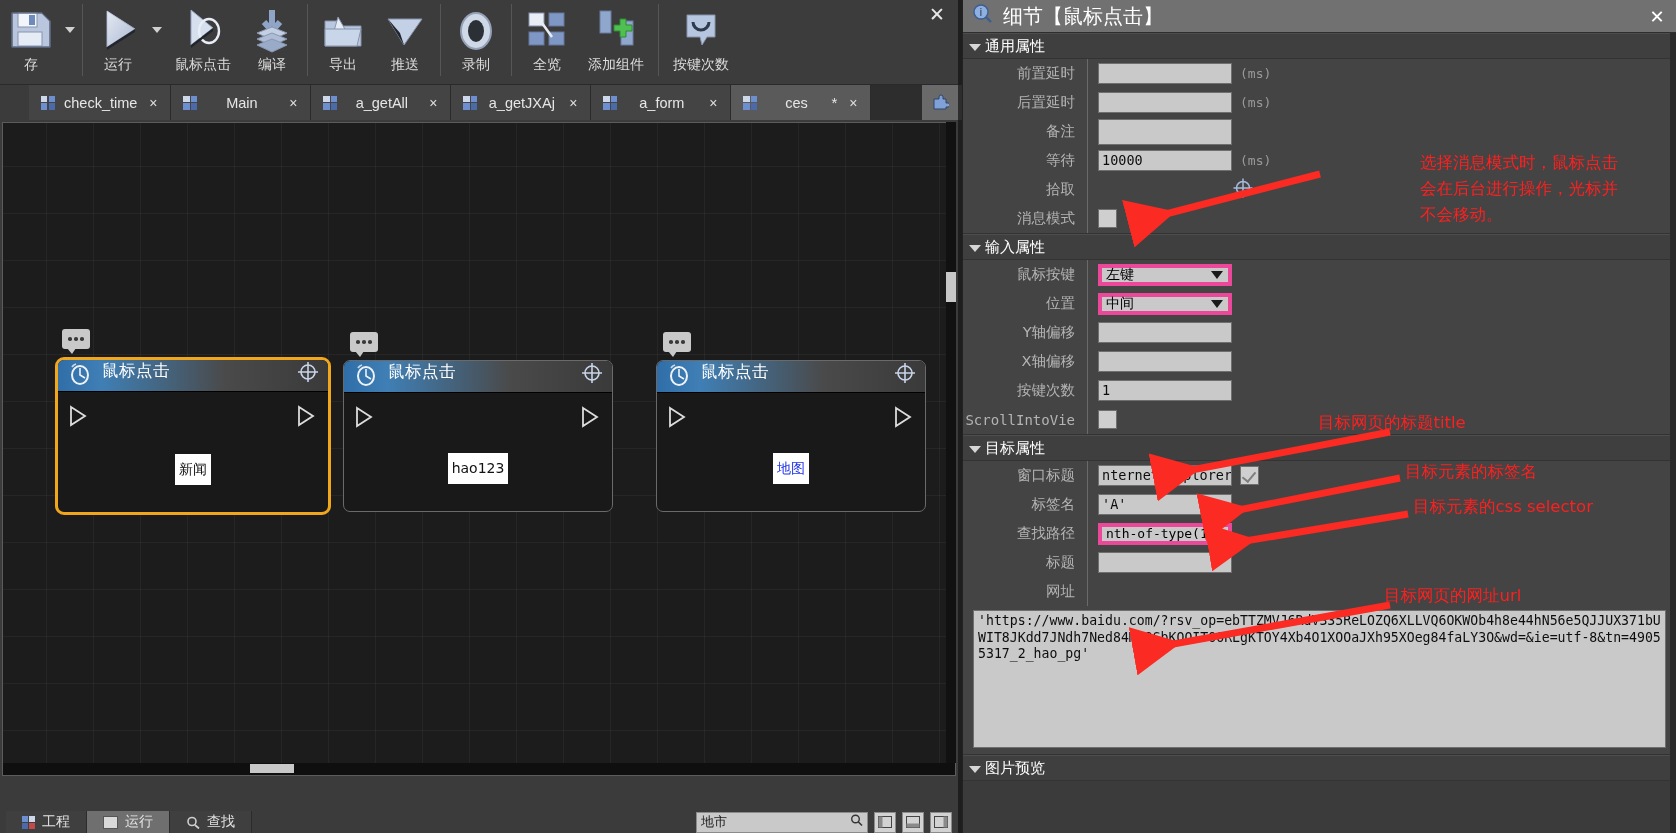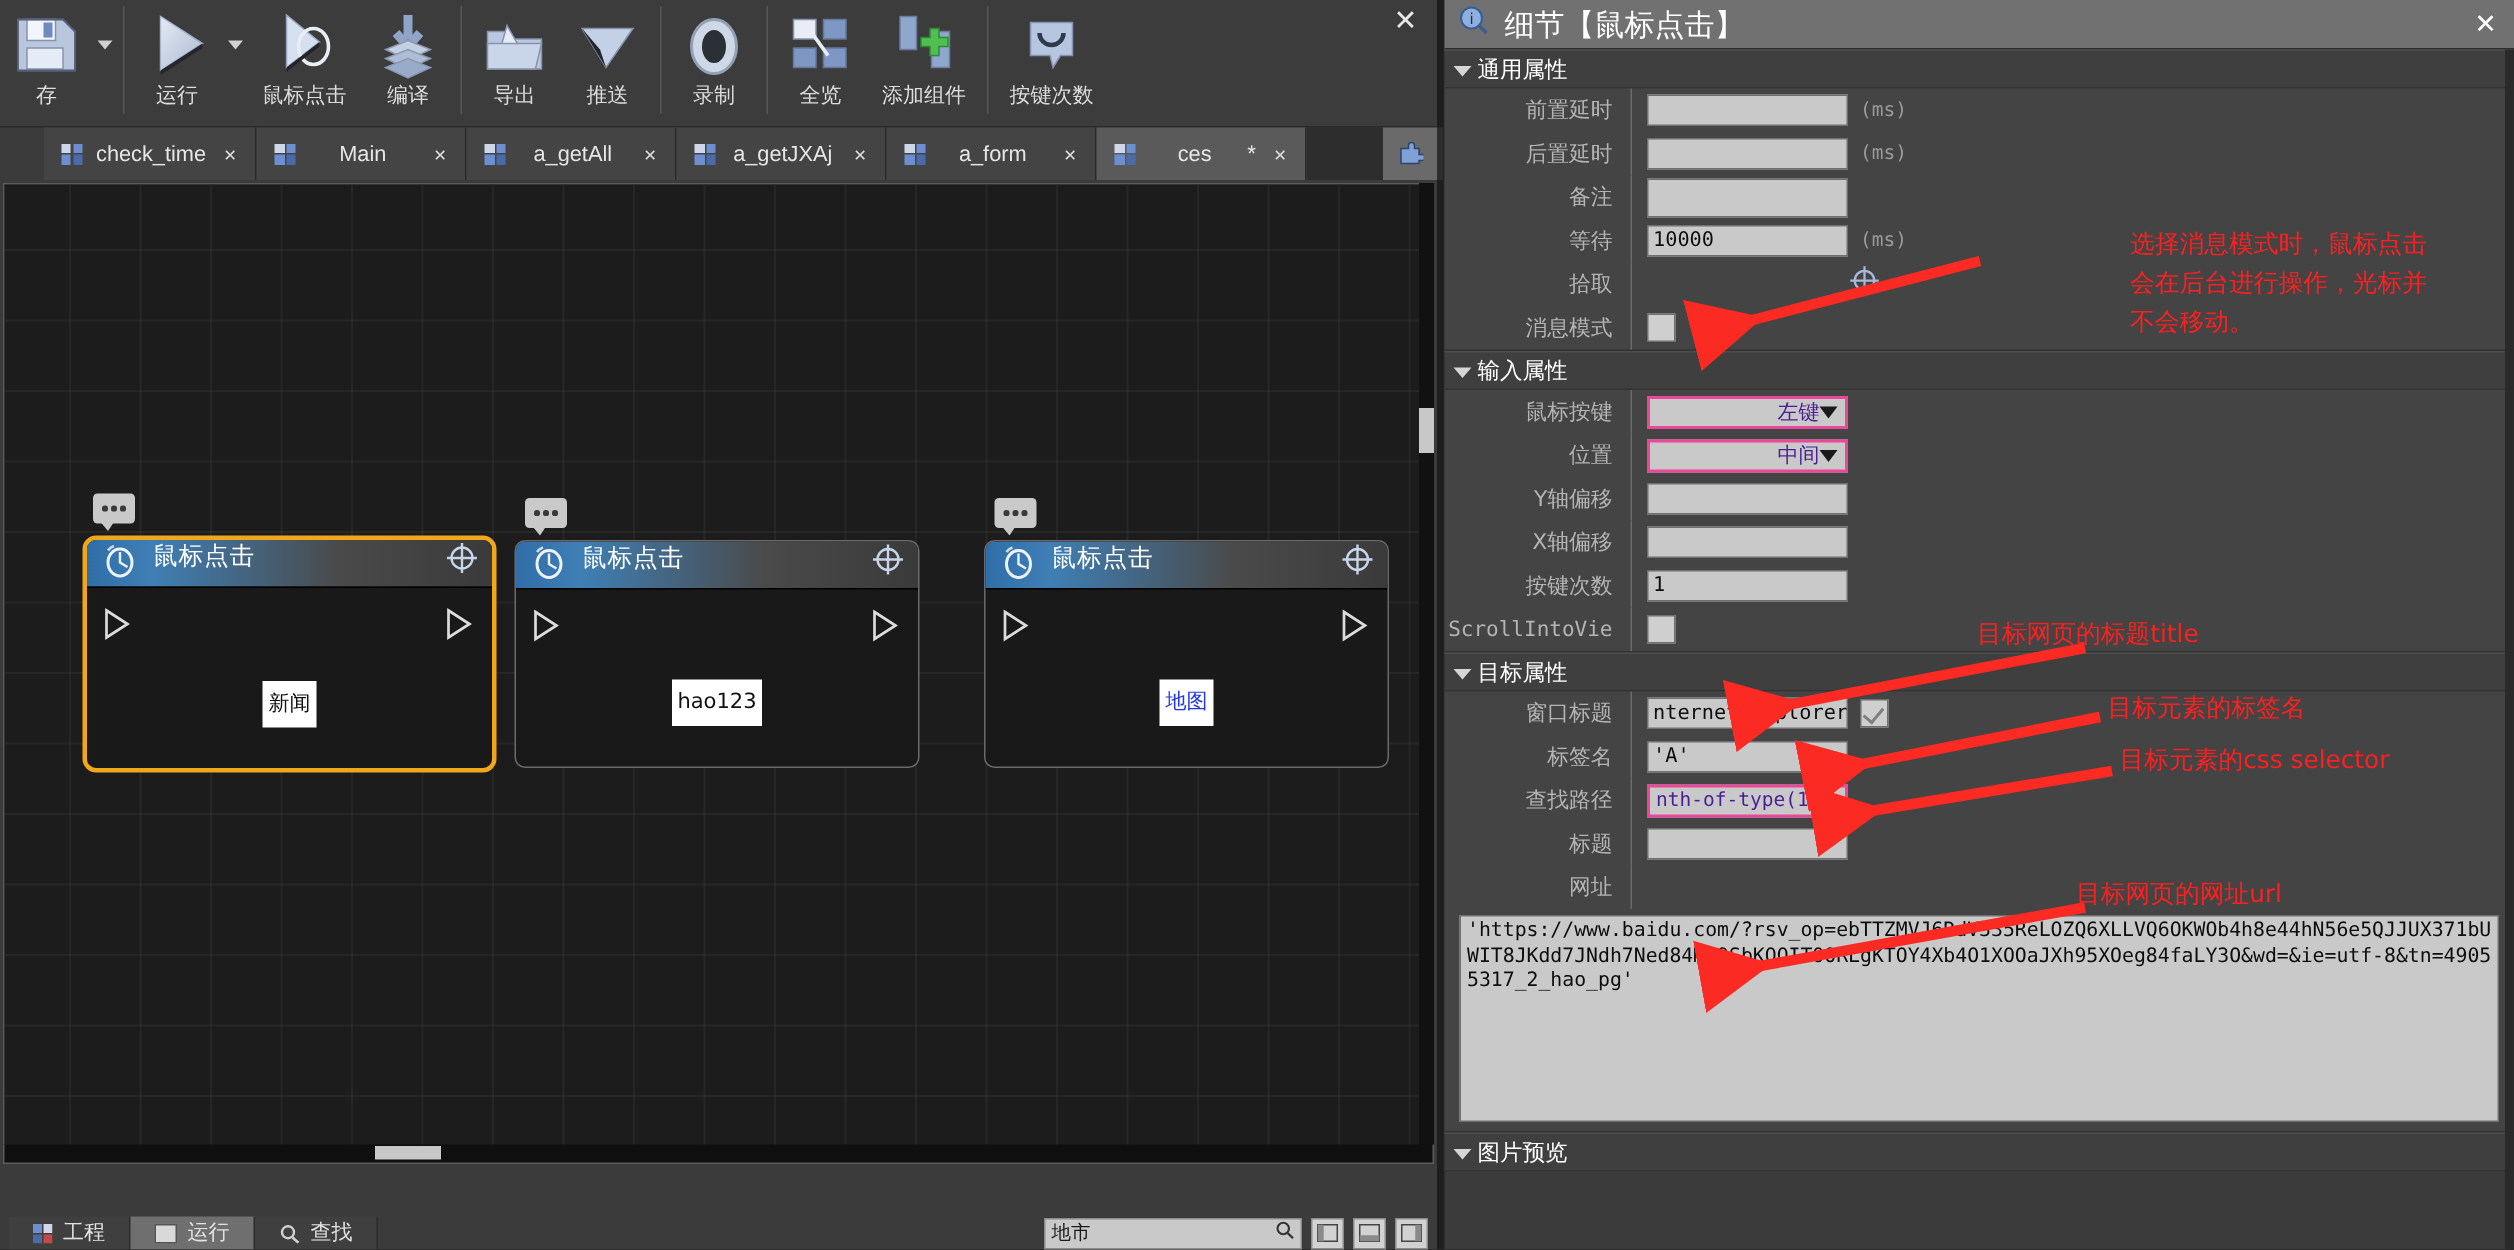--- a/index.html
+++ b/index.html
@@ -216,23 +216,23 @@
   .prow .lbl.cjk { font-family: "DejaVu Sans", sans-serif; font-size: 14.5px; }
   .prow .fieldcol { flex: 1; display: flex; align-items: center; gap: 8px; padding-left: 10px;
                     border-left: 1px solid #6a6a6a; height: 29px; }
   .tinput {
     width: 134px; height: 21px; background: #c9c9c9; border: 1px solid #6f6f6f;
     color: #0d0d0d; font-size: 13.5px; line-height: 19px; padding: 0 3px;
     font-family: "DejaVu Sans Mono", monospace; white-space: nowrap; overflow: hidden;
   }
   .unit { color: #9a9a9a; font-size: 13px; font-family: "DejaVu Sans Mono", monospace; }
   .tsel {
-    width: 134px; height: 22px; background: #c9c9c9; border: 2px solid #ec4899;
+    width: 134px; height: 22px; background: #c9c9c9; border: 4px solid #ec4899;
     display: flex; align-items: center; padding: 0 2px 0 4px;
-    color: #4c1d95; font-size: 14px; font-family: "DejaVu Sans", sans-serif; text-align: right;
+    color: #000000; font-size: 14px; font-family: "DejaVu Sans", sans-serif;
   }
   .tsel .val { flex: 1; white-space: nowrap; overflow: hidden; }
   .tsel .ar {
     width: 0; height: 0; border-left: 6px solid transparent; border-right: 6px solid transparent;
     border-top: 8px solid #1a1a1a; margin-right: 3px;
   }
   .cbox { width: 19px; height: 19px; background: #cfcfcf; border: 1px solid #6f6f6f; }
   .cbox.checked { position: relative; }
   .cbox.checked::after {
     content: ""; position: absolute; left: 4px; top: 2px; width: 6px; height: 11px;

